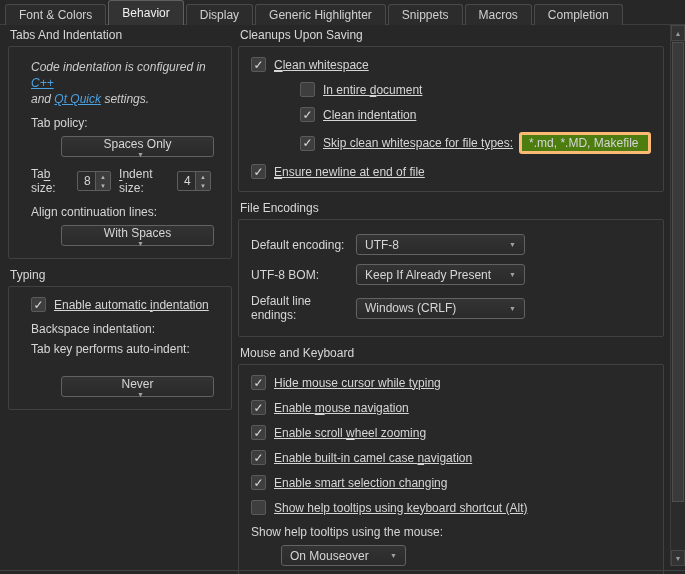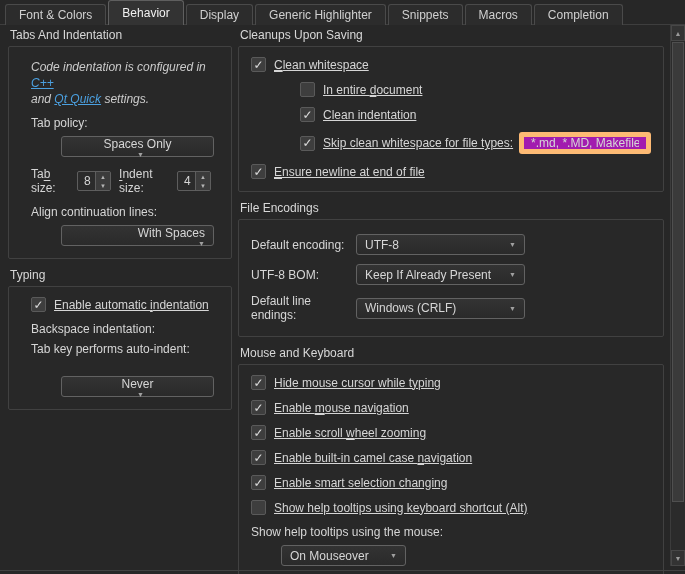--- a/index.html
+++ b/index.html
@@ -47,21 +47,21 @@
   .cb-row{display:flex;align-items:center;margin-bottom:10px;}
   .checkbox{
     width:15px;height:15px;background:#3e3e3e;border:1px solid #5a5a5a;border-radius:2px;
     display:flex;align-items:center;justify-content:center;font-size:12px;color:#dcdcdc;
     box-sizing:border-box;flex:none;cursor:default;
   }
   .cb-label{margin-left:8px;white-space:nowrap;text-decoration:underline;}
   .indent1{margin-left:37px;padding-left:12px;}
   
   .text-input{
-    flex:1;min-width:0;height:22px;background:#a21caf;border:5px solid #fdba74;border-radius:3px;
+    flex:1;min-width:0;height:22px;background:#4d7c0f;border:3px solid #fdba74;border-radius:3px;
     color:#d6d6d6;padding:0 7px;font:12px "Liberation Sans",sans-serif;box-sizing:border-box;margin-left:6px;
   }
   
   .fe-row{display:flex;align-items:center;margin-bottom:9px;}
   .fe-row:last-child{margin-bottom:0;}
   .fe-label{width:105px;flex:none;}
   .fe-row .dropdown{width:169px;margin-bottom:0;}
   
   .mk-dd{margin-left:30px;width:125px;margin-bottom:2px;}
   
@@ -118,21 +118,21 @@
           <span><u>I</u>ndent size:</span>
           <div class="spinbox">
             <span class="spin-value">4</span>
             <div class="spin-arrows">
               <div class="sa">▲</div>
               <div class="sa">▼</div>
             </div>
           </div>
         </div>
         <div class="field-label">Align continuation lines:</div>
-        <div class="dropdown dd-indent" style="margin-bottom:2px;align-items:flex-end;">
+        <div class="dropdown dd-indent" style="margin-bottom:2px;">
           <span>With Spaces</span>
           <span class="dd-arrow">▼</span>
         </div>
       </div>
     </div>
 
     <div class="group">
       <div class="group-title">Typing</div>
       <div class="group-box">
         <div class="cb-row" style="margin-left:10px;">

